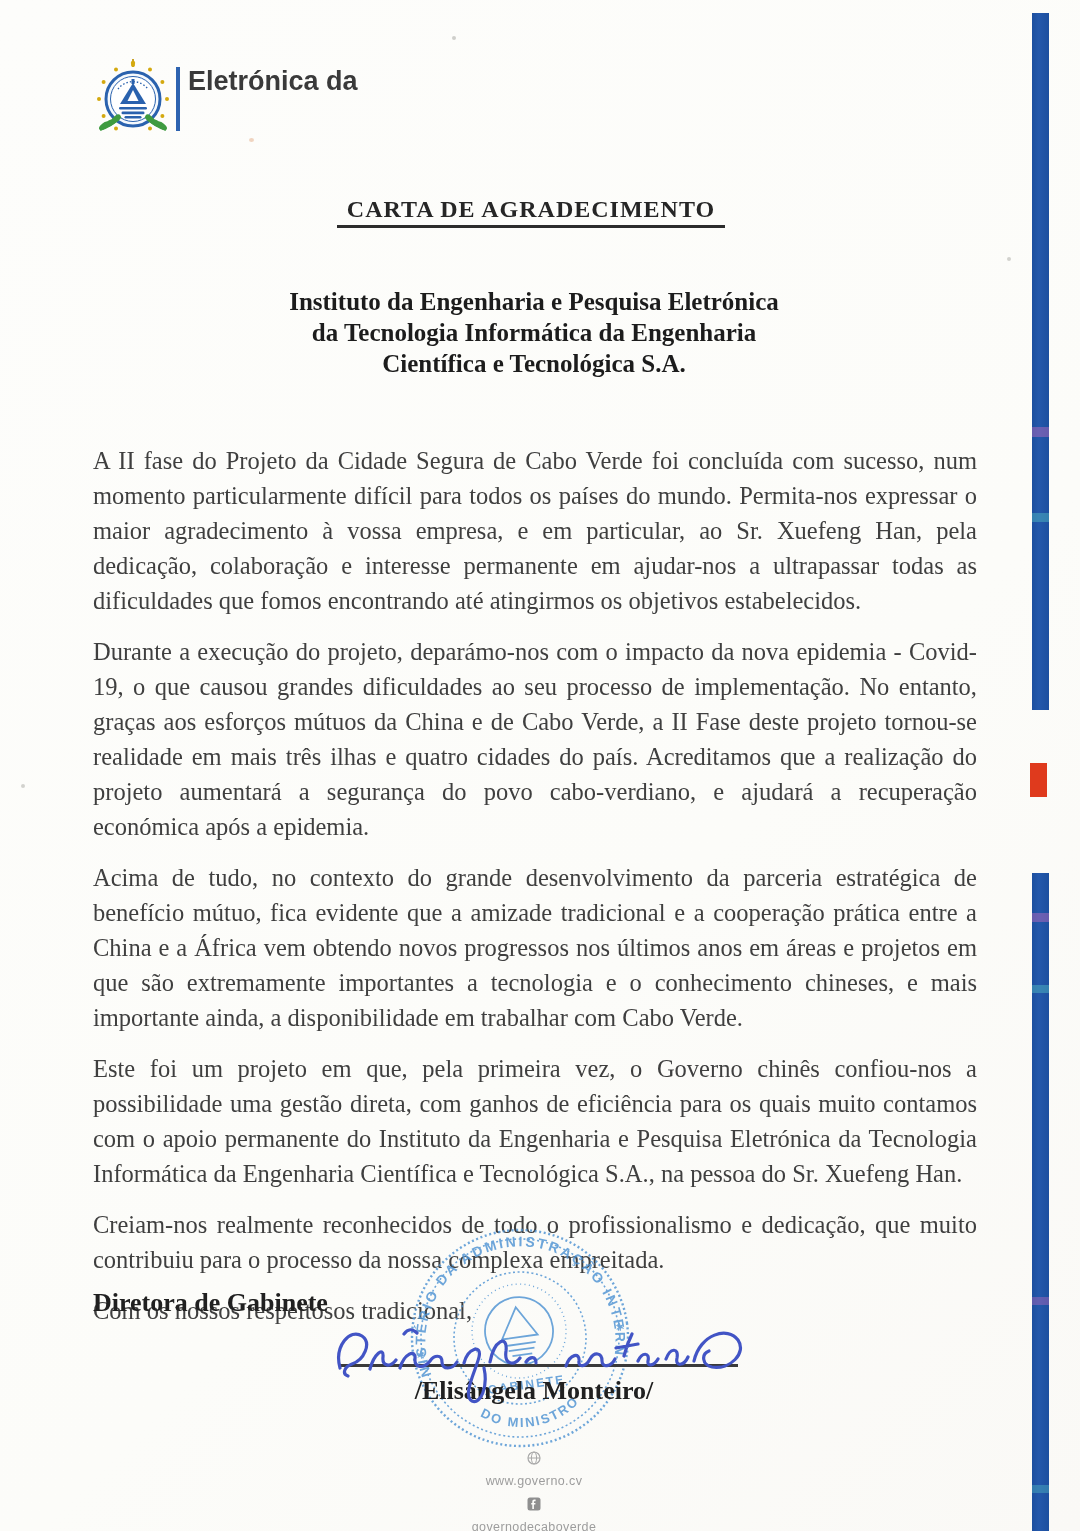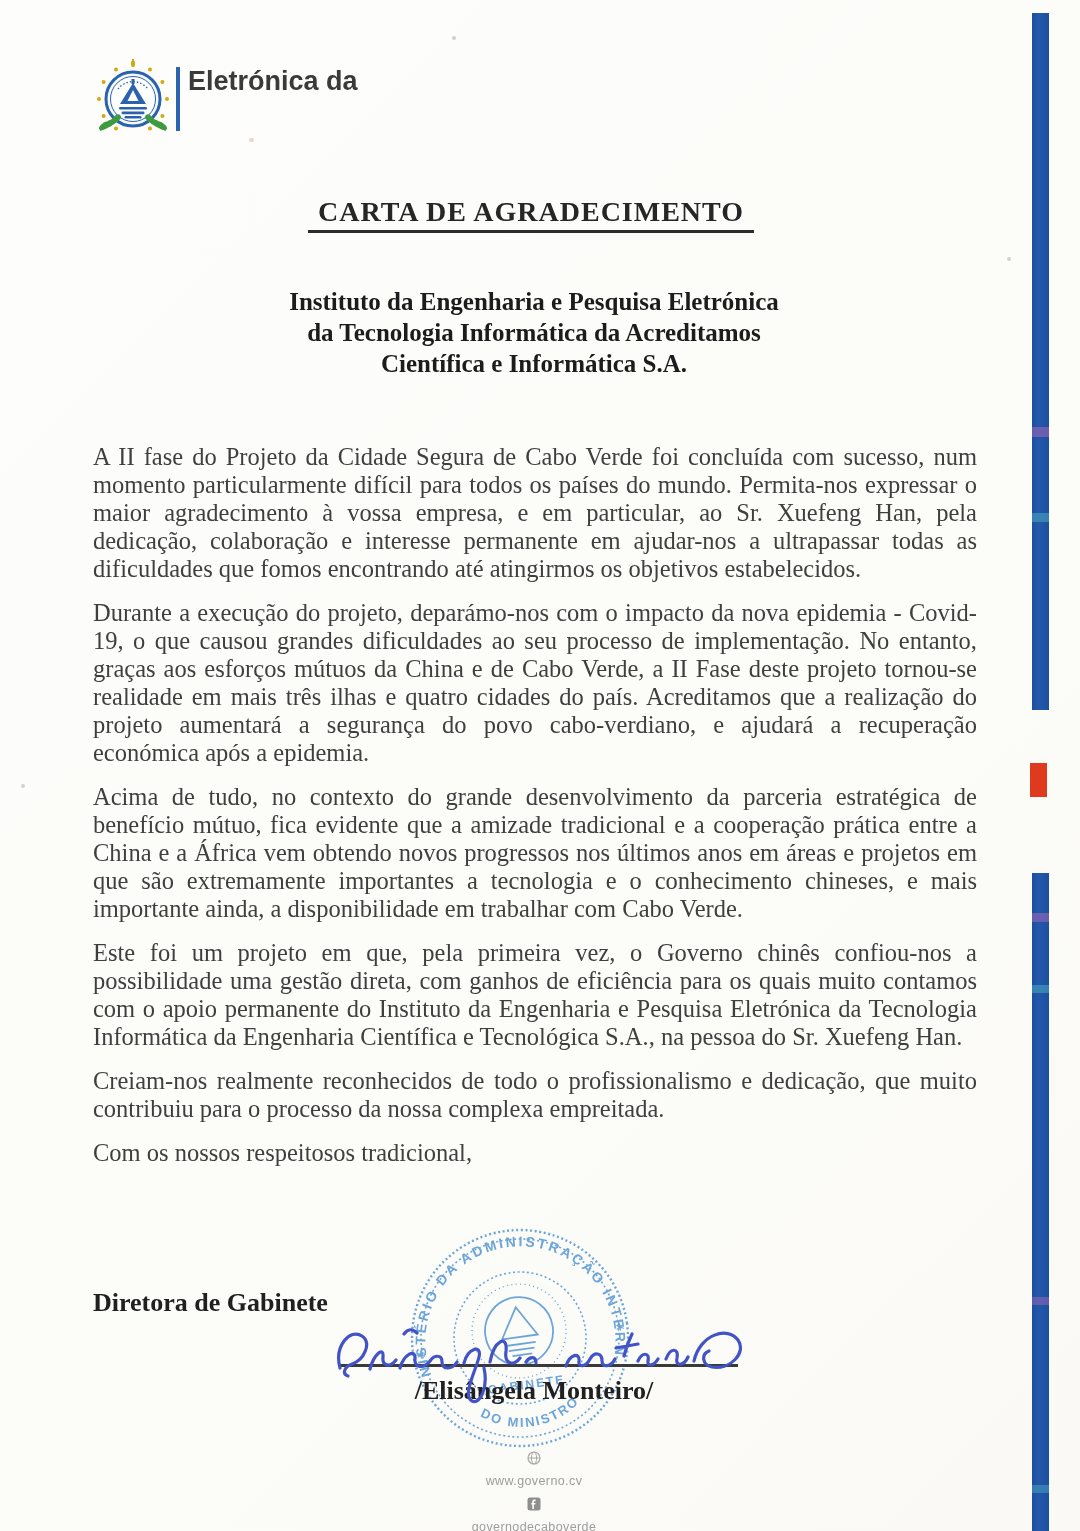--- a/index.html
+++ b/index.html
@@ -19,30 +19,30 @@
   .edge-stripe{position:absolute;left:0;width:100%;}
   
   .logo{position:absolute;left:90px;top:55px;display:flex;align-items:flex-start;}
   .logo-sep{position:absolute;left:86px;top:12px;width:4px;height:64px;background:#2e63b0;}
   .logo-text{position:absolute;left:98px;top:10px;
     font-family:"Liberation Sans",sans-serif;font-weight:bold;
     font-size:27px;line-height:32px;color:#3a3a3a;white-space:nowrap;}
   
   .title-wrap{position:absolute;left:0;top:196px;width:1062px;text-align:center;}
   .title{
-    font-size:28px;font-weight:bold;color:#262626;letter-spacing:1px;
+    font-size:24px;font-weight:bold;color:#262626;letter-spacing:1px;
     border-bottom:3px solid #2c2c2c;padding:0 10px 3px 10px;
   }
   .addressee{
     position:absolute;left:93px;top:286px;width:882px;text-align:center;
     font-size:25px;font-weight:bold;line-height:31px;color:#1c1c1c;
   }
   .body-text{position:absolute;left:93px;top:443px;width:884px;}
   .body-text p{
-    margin:0 0 16px 0;font-size:24.5px;line-height:28px;color:#3f3f3f;
+    margin:0 0 16px 0;font-size:24.5px;line-height:35px;color:#3f3f3f;
     text-align:justify;
   }
   .body-text p:last-child{text-align:left;}
   
   .sig-role{position:absolute;left:93px;top:1288px;width:882px;
     font-size:26px;font-weight:bold;color:#202020;z-index:3;}
   .sig-line{position:absolute;left:340px;top:1364px;width:398px;height:2.5px;
     background:#3a3a3a;z-index:2;}
   .sig-name{position:absolute;left:93px;top:1376px;width:882px;text-align:center;
     font-size:26px;font-weight:bold;color:#202020;z-index:3;}
@@ -122,22 +122,22 @@
       <div>Eletrónica da</div>
     </div>
   </div>
 
   <div class="title-wrap">
     <span class="title">CARTA DE AGRADECIMENTO</span>
   </div>
 
   <div class="addressee">
     <div>Instituto da Engenharia e Pesquisa Eletrónica</div>
-    <div>da Tecnologia Informática da Acreditamos</div>
-    <div>Científica e Informática S.A.</div>
+    <div>da Tecnologia Informática da Engenharia</div>
+    <div>Científica e Tecnológica S.A.</div>
   </div>
 
   <div class="body-text">
     <p>A II fase do Projeto da Cidade Segura de Cabo Verde foi concluída com sucesso, num momento particularmente difícil para todos os países do mundo. Permita-nos expressar o maior agradecimento à vossa empresa, e em particular, ao Sr. Xuefeng Han, pela dedicação, colaboração e interesse permanente em ajudar-nos a ultrapassar todas as dificuldades que fomos encontrando até atingirmos os objetivos estabelecidos.</p>
     <p>Durante a execução do projeto, deparámo-nos com o impacto da nova epidemia - Covid-19, o que causou grandes dificuldades ao seu processo de implementação. No entanto, graças aos esforços mútuos da China e de Cabo Verde, a II Fase deste projeto tornou-se realidade em mais três ilhas e quatro cidades do país. Acreditamos que a realização do projeto aumentará a segurança do povo cabo-verdiano, e ajudará a recuperação económica após a epidemia.</p>
     <p>Acima de tudo, no contexto do grande desenvolvimento da parceria estratégica de benefício mútuo, fica evidente que a amizade tradicional e a cooperação prática entre a China e a África vem obtendo novos progressos nos últimos anos em áreas e projetos em que são extremamente importantes a tecnologia e o conhecimento chineses, e mais importante ainda, a disponibilidade em trabalhar com Cabo Verde.</p>
     <p>Este foi um projeto em que, pela primeira vez, o Governo chinês confiou-nos a possibilidade uma gestão direta, com ganhos de eficiência para os quais muito contamos com o apoio permanente do Instituto da Engenharia e Pesquisa Eletrónica da Tecnologia Informática da Engenharia Científica e Tecnológica S.A., na pessoa do Sr. Xuefeng Han.</p>
     <p>Creiam-nos realmente reconhecidos de todo o profissionalismo e dedicação, que muito contribuiu para o processo da nossa complexa empreitada.</p>
     <p>Com os nossos respeitosos tradicional,</p>
   </div>

